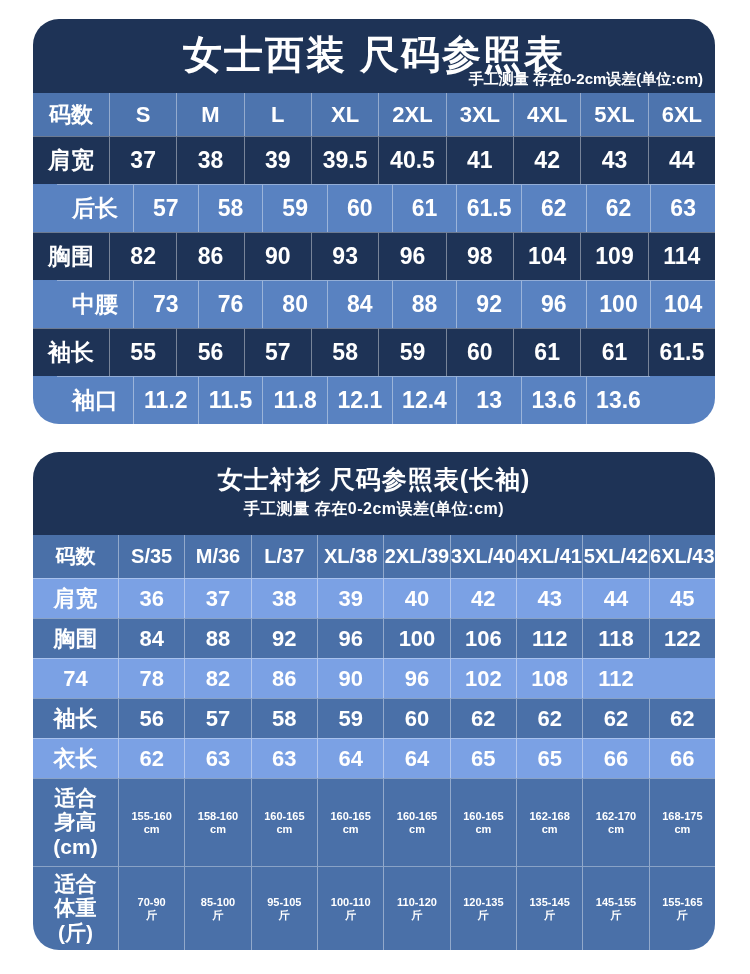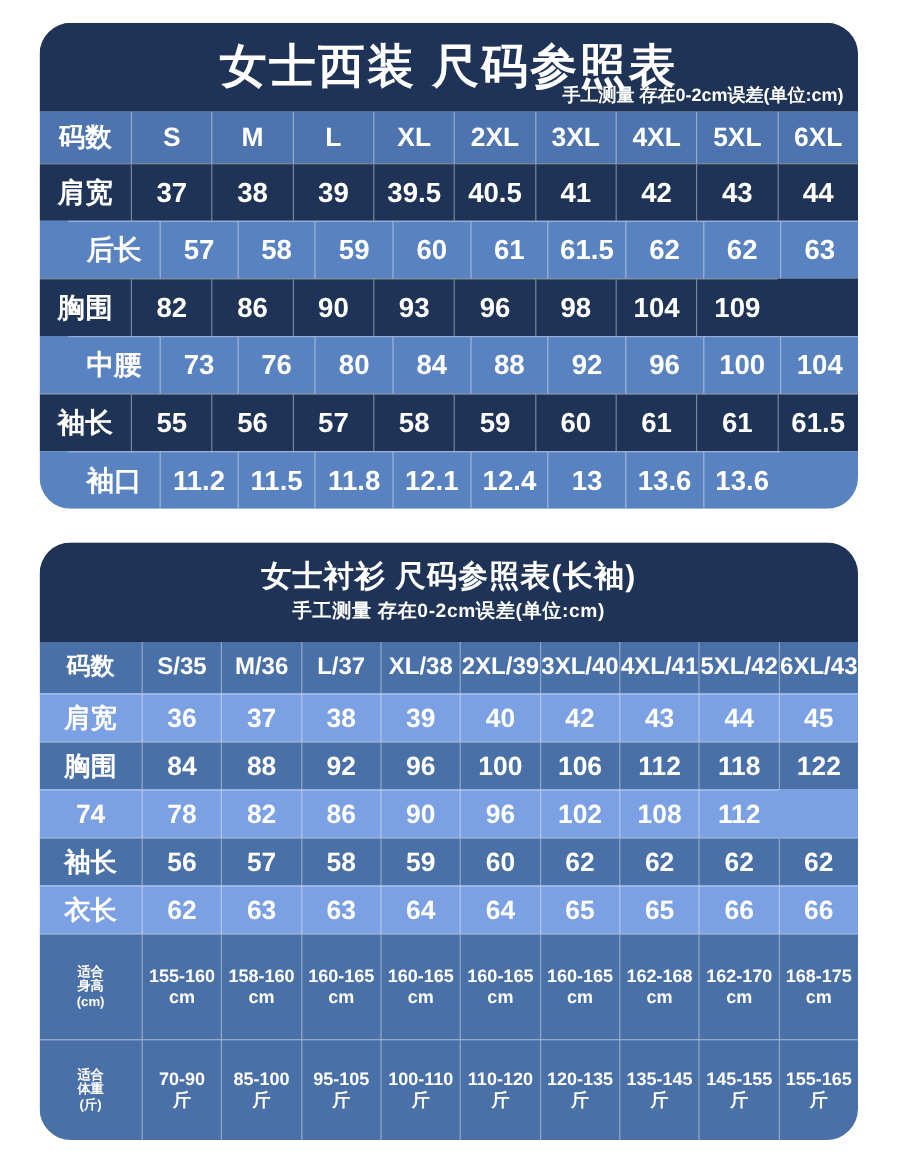--- a/index.html
+++ b/index.html
@@ -50,22 +50,22 @@
   .sh-head1{background:var(--t1-head);}
   .sh-dark{background:var(--navy);}
   .sh-light{background:var(--t1-light);padding-left:24px;}
   .sh-slate{background:var(--t2-slate);}
   .sh-light2{background:var(--t2-light);}
   
   #t1 .cell{font-size:23px;}
   #t1 .header .cell{font-size:22px;}
   #t2 .header .cell{font-size:20px;}
   #t2 .cell{font-size:22px;}
-  #t2 .tall .cell{font-size:15px;}
-  #t2 .tall .cell.label{font-size:11px;}
+  #t2 .tall .cell{font-size:11px;}
+  #t2 .tall .cell.label{font-size:21px;}
   .cell.label{font-size:21px;}
 </style>
 </head>
 <body style="--bg: #ffffff; --navy: #1e3356; --t1-head: #4d74ae; --t1-light: #5982c1; --t2-slate: #4a70a8; --t2-light: #7ba1e4; --text: #ffffff;">
 
 <div>
 
   <section class="card" id="t1">
     <header class="band">
       <h1 class="tbl-title">女士西装 尺码参照表</h1>
@@ -111,20 +111,21 @@
         <div class="row data sh-dark">
           <div class="cell label">胸围</div>
           <div class="cell">82</div>
           <div class="cell">86</div>
           <div class="cell">90</div>
           <div class="cell">93</div>
           <div class="cell">96</div>
           <div class="cell">98</div>
           <div class="cell">104</div>
           <div class="cell">109</div>
+          <div class="cell">114</div>
         </div>
         <div class="row data sh-light">
           <div class="cell label">中腰</div>
           <div class="cell">73</div>
           <div class="cell">76</div>
           <div class="cell">80</div>
           <div class="cell">84</div>
           <div class="cell">88</div>
           <div class="cell">92</div>
           <div class="cell">96</div>

